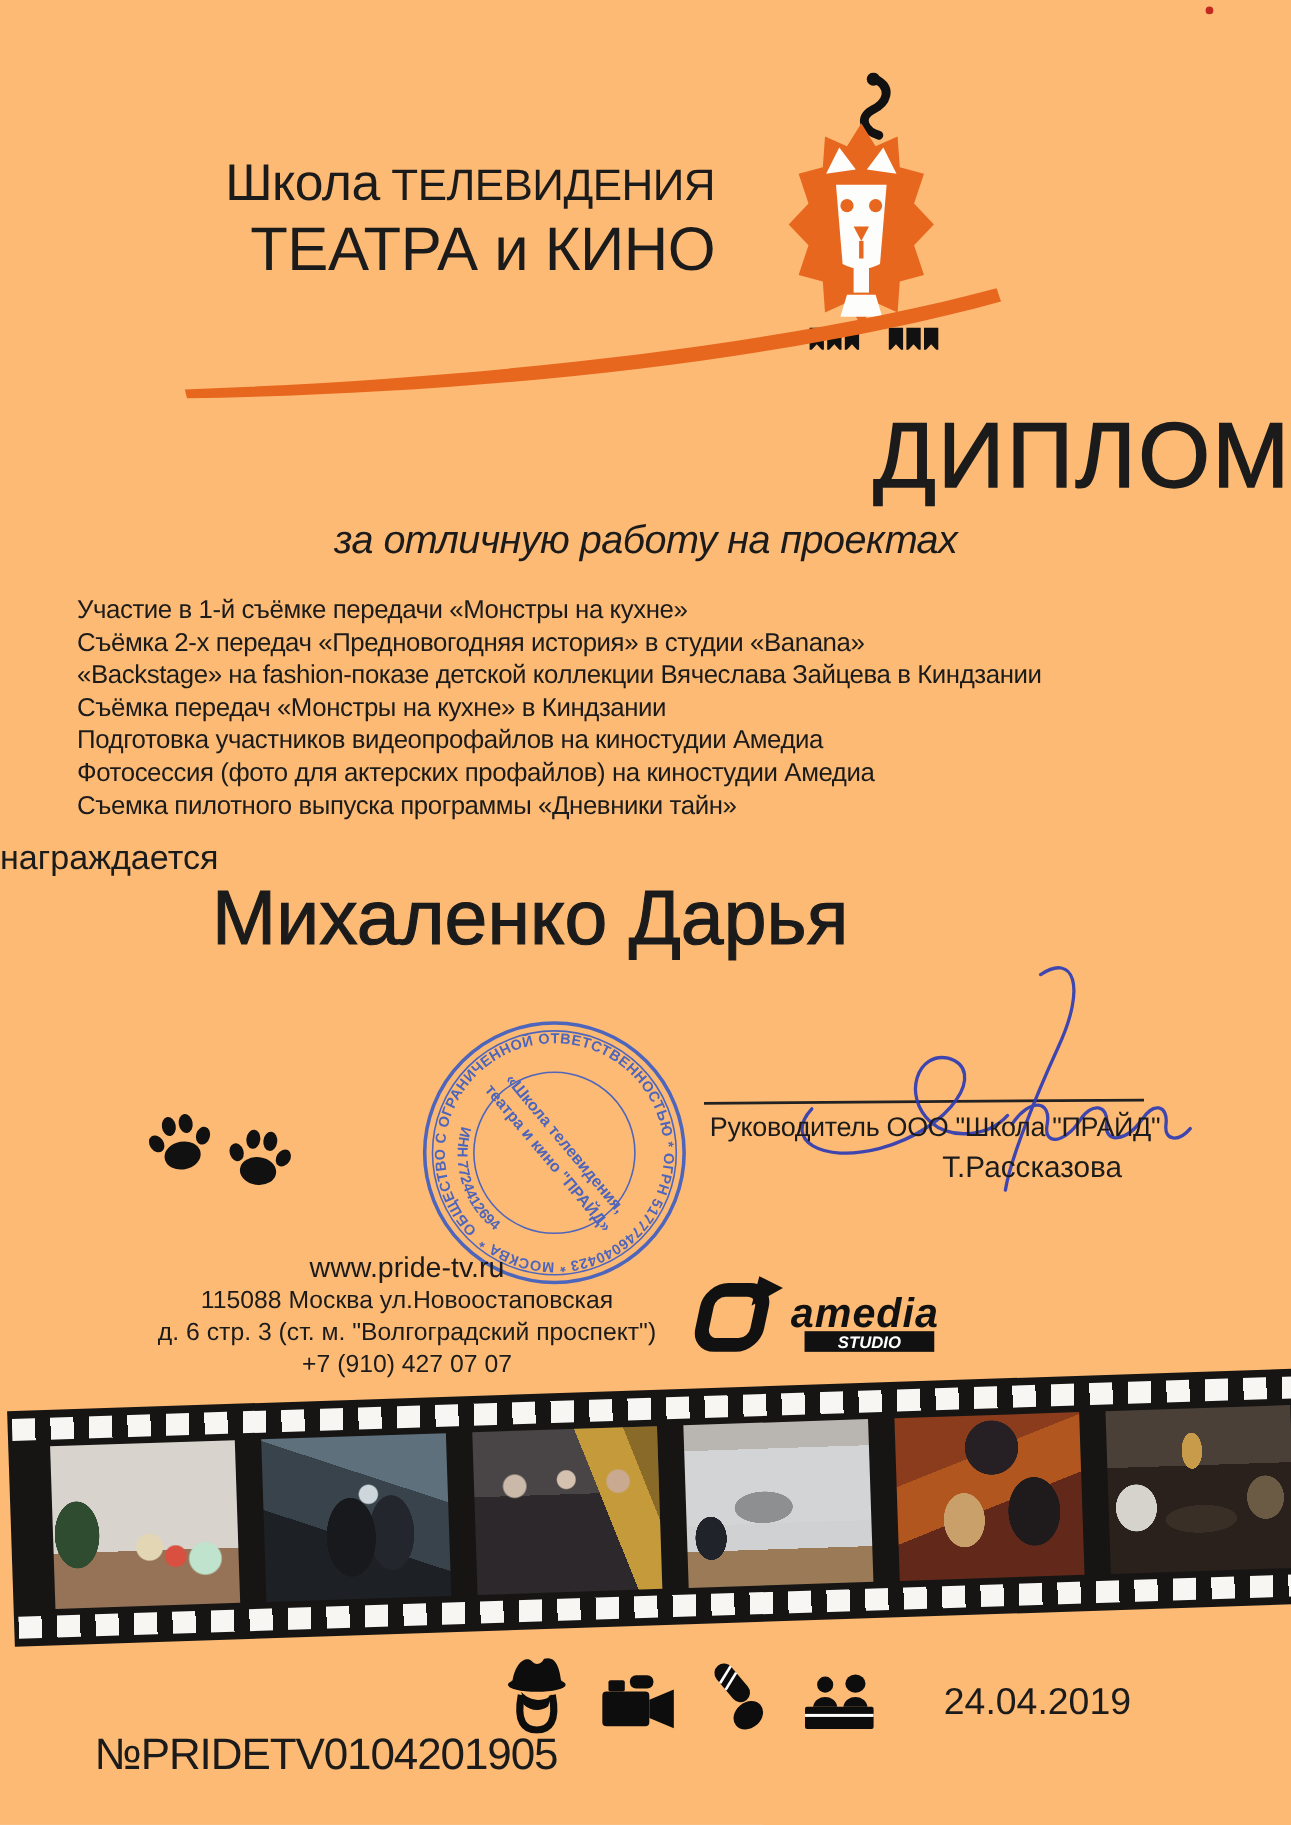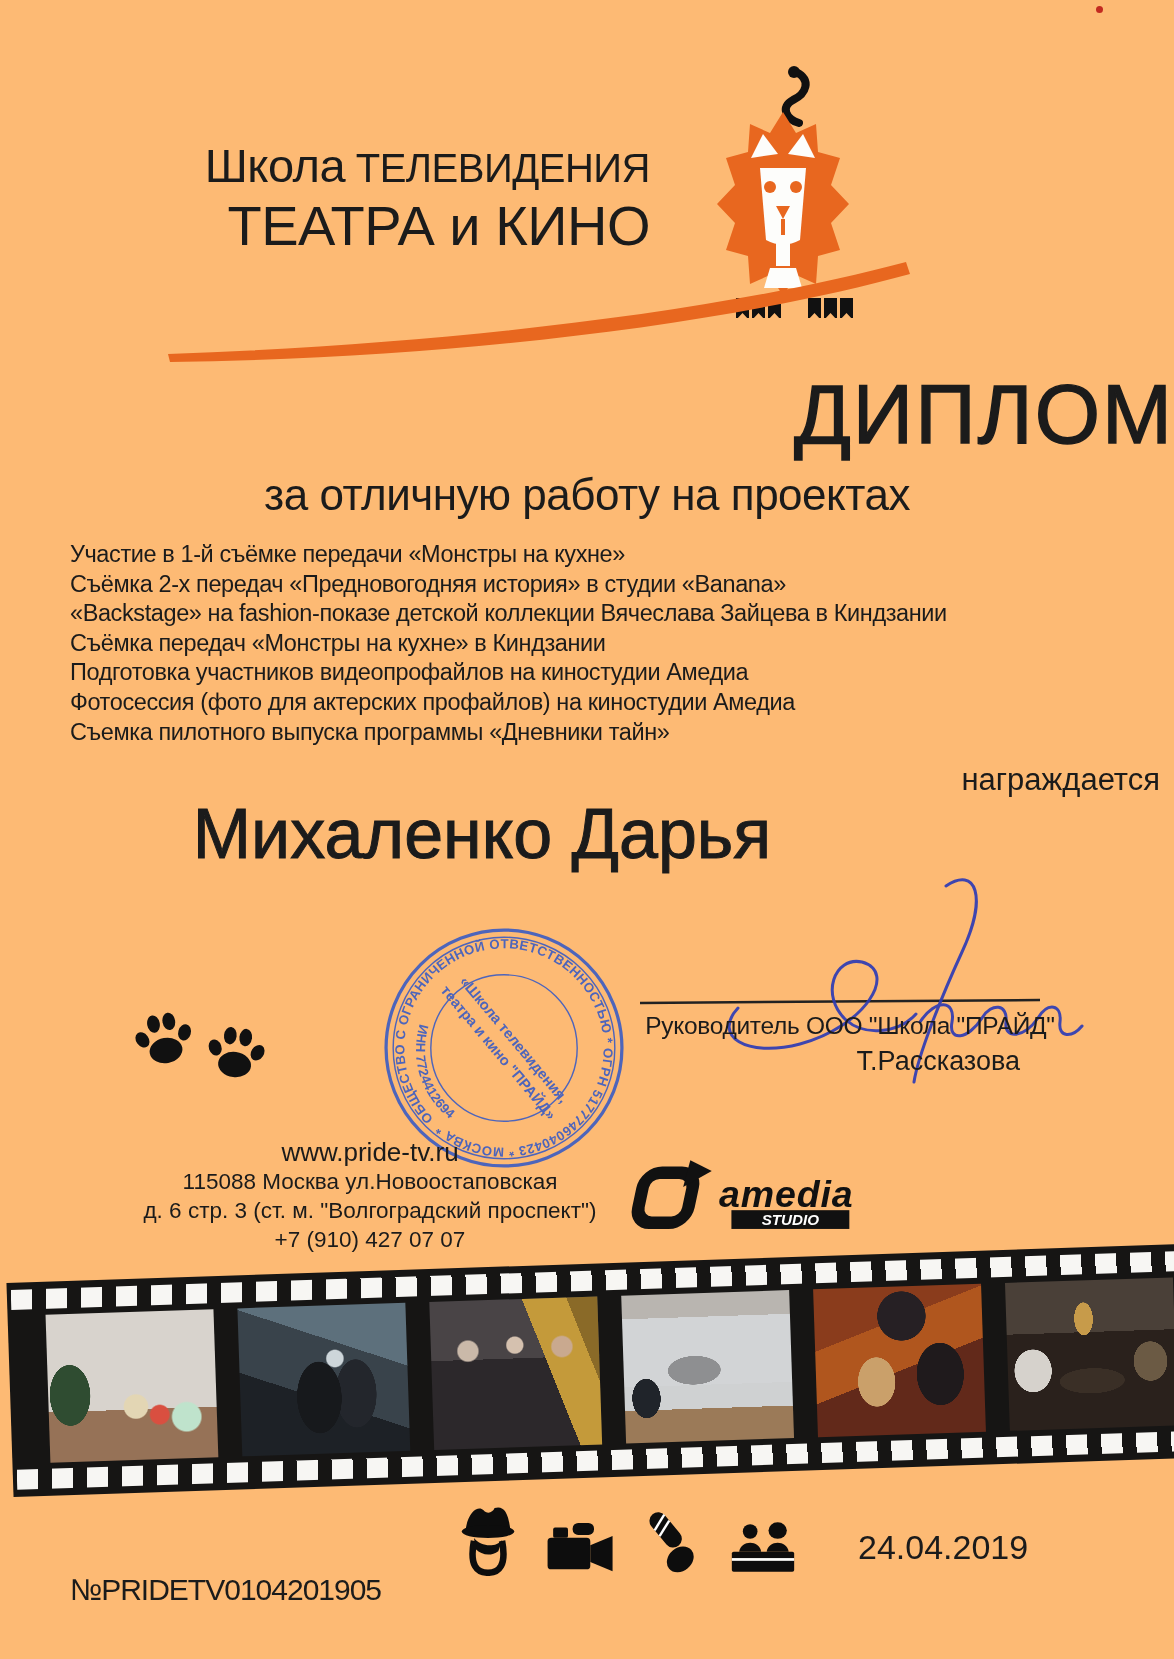--- a/index.html
+++ b/index.html
@@ -14,23 +14,23 @@
   .school-name { left:150px; top:140px; width:500px; text-align:right; line-height:1.12; letter-spacing:-0.5px; }
   .school-line1 { font-size:40px; }
   .school-line1 .w1 { font-size:47px; }
   .school-line2 { font-size:56px; margin-top:2px; }
   .lion { left:658px; top:66px; }
   .swoosh { left:150px; top:250px; }
   .red-mark { left:1096px; top:6px; width:7px; height:7px; border-radius:50%; background:#c22a20; }
 
   
   .title { left:0; top:366px; width:1174px; text-align:right; font-size:84px; letter-spacing:2px; -webkit-text-stroke:1.4px #1b1b1b; }
-  .subtitle { left:0; top:470px; width:1174px; text-align:center; font-size:44px; letter-spacing:-0.5px; }
+  .subtitle { left:0; top:470px; width:1174px; text-align:center; font-size:36px; letter-spacing:-0.5px;font-style:italic; }
   .projects { left:70px; top:540px; width:1050px; font-size:23.5px; line-height:29.6px; letter-spacing:-0.4px; }
-  .award-label { left:0; top:762px; width:1160px; text-align:right; font-size:31px; }
+  .award-label { left:0; top:762px; width:1160px; text-align:left; font-size:31px; }
   .awardee { left:0; top:794px; width:964px; text-align:center; font-size:70px; letter-spacing:0px; -webkit-text-stroke:1px #1b1b1b; }
 
   
   .stamp { left:382px; top:926px; opacity:0.92; }
   .sig-zone { left:610px; top:856px; }
   .sig-role { left:620px; top:1012px; width:460px; text-align:center; font-size:24.5px; letter-spacing:-0.3px; }
   .sig-name { left:600px; top:1046px; width:420px; text-align:right; font-size:27px; }
   .paw1 { left:130px; top:1008px; transform:rotate(-10deg); }
   .paw2 { left:202px; top:1022px; transform:rotate(7deg); }
 
@@ -76,21 +76,21 @@
     radial-gradient(ellipse 26% 30% at 52% 20%, #262024 0 55%, transparent 56%),
     linear-gradient(160deg, #8a3c1c 0 30%, #b0561e 30% 55%, #62291a 55%); }
   .p6 { background:
     radial-gradient(ellipse 10% 20% at 46% 26%, #c79b4a 0 55%, transparent 56%),
     radial-gradient(ellipse 20% 26% at 15% 60%, #d6d2cc 0 55%, transparent 56%),
     radial-gradient(ellipse 18% 24% at 85% 56%, #6b5a44 0 55%, transparent 56%),
     radial-gradient(ellipse 32% 14% at 50% 68%, #3a2f26 0 60%, transparent 61%),
     linear-gradient(180deg, #4a4038 0 35%, #2a211c 35%); }
 
   
-  .cert-number { left:70px; top:1528px; font-size:30px; letter-spacing:-1px;margin-top:45px; }
+  .cert-number { left:86px; top:1528px; font-size:40px; letter-spacing:-1px;margin-top:45px; }
   .footer-date { left:858px; top:1528px; font-size:34px; }
   .footer-icons { left:458px; top:1502px; display:flex; gap:24px; align-items:flex-end; }
 </style>
 </head>
 <body>
 
 <div class="page">
 
   <div class="abs red-mark"></div>
 

